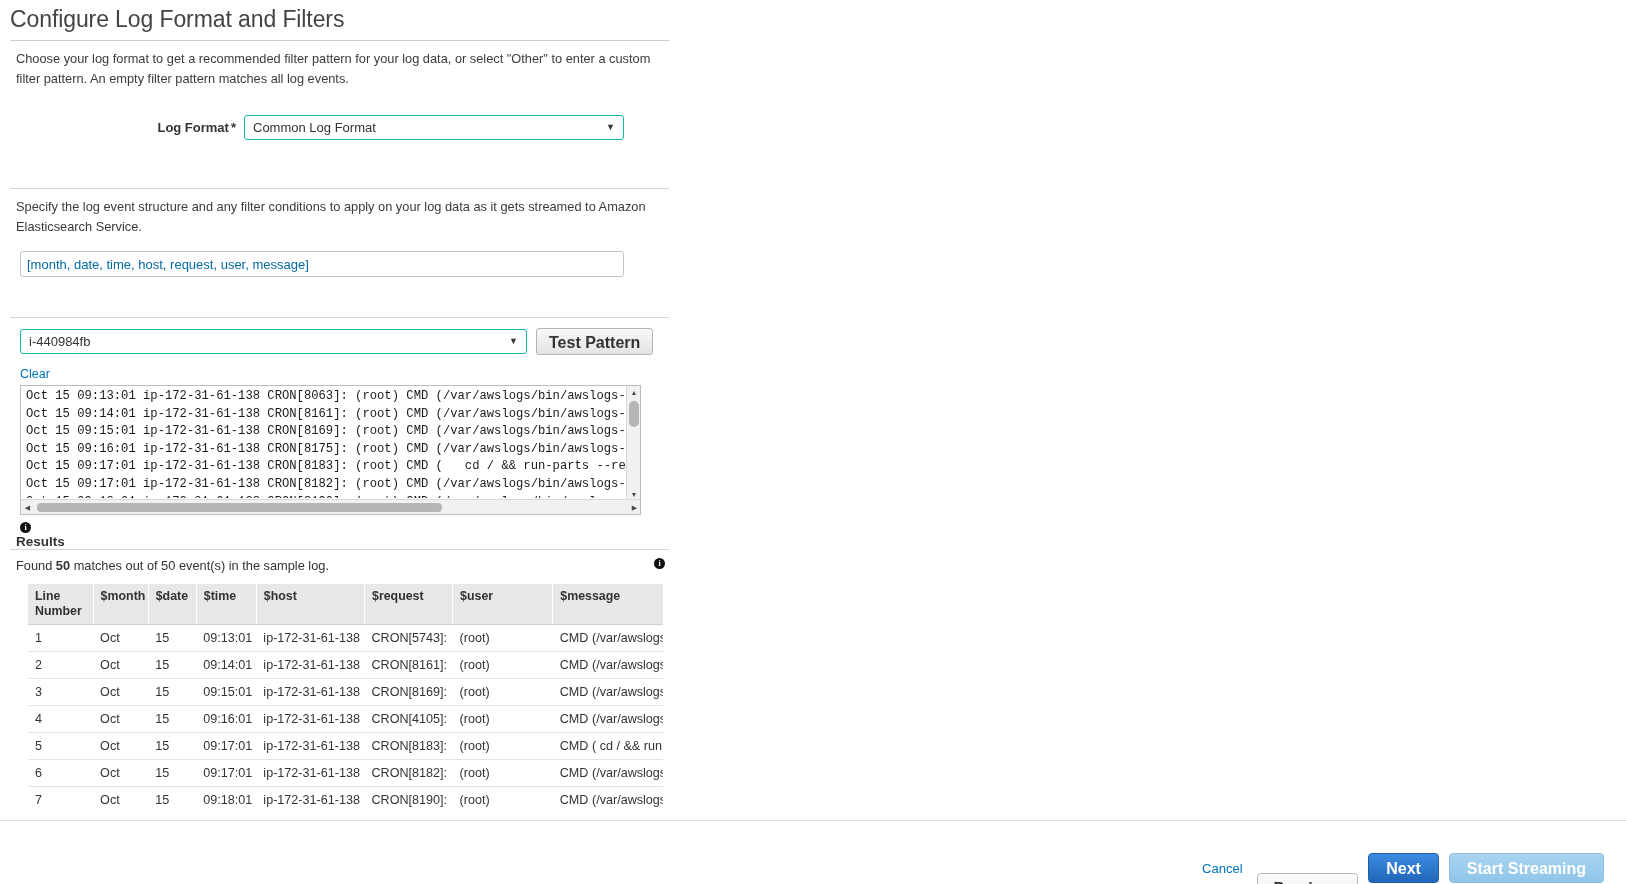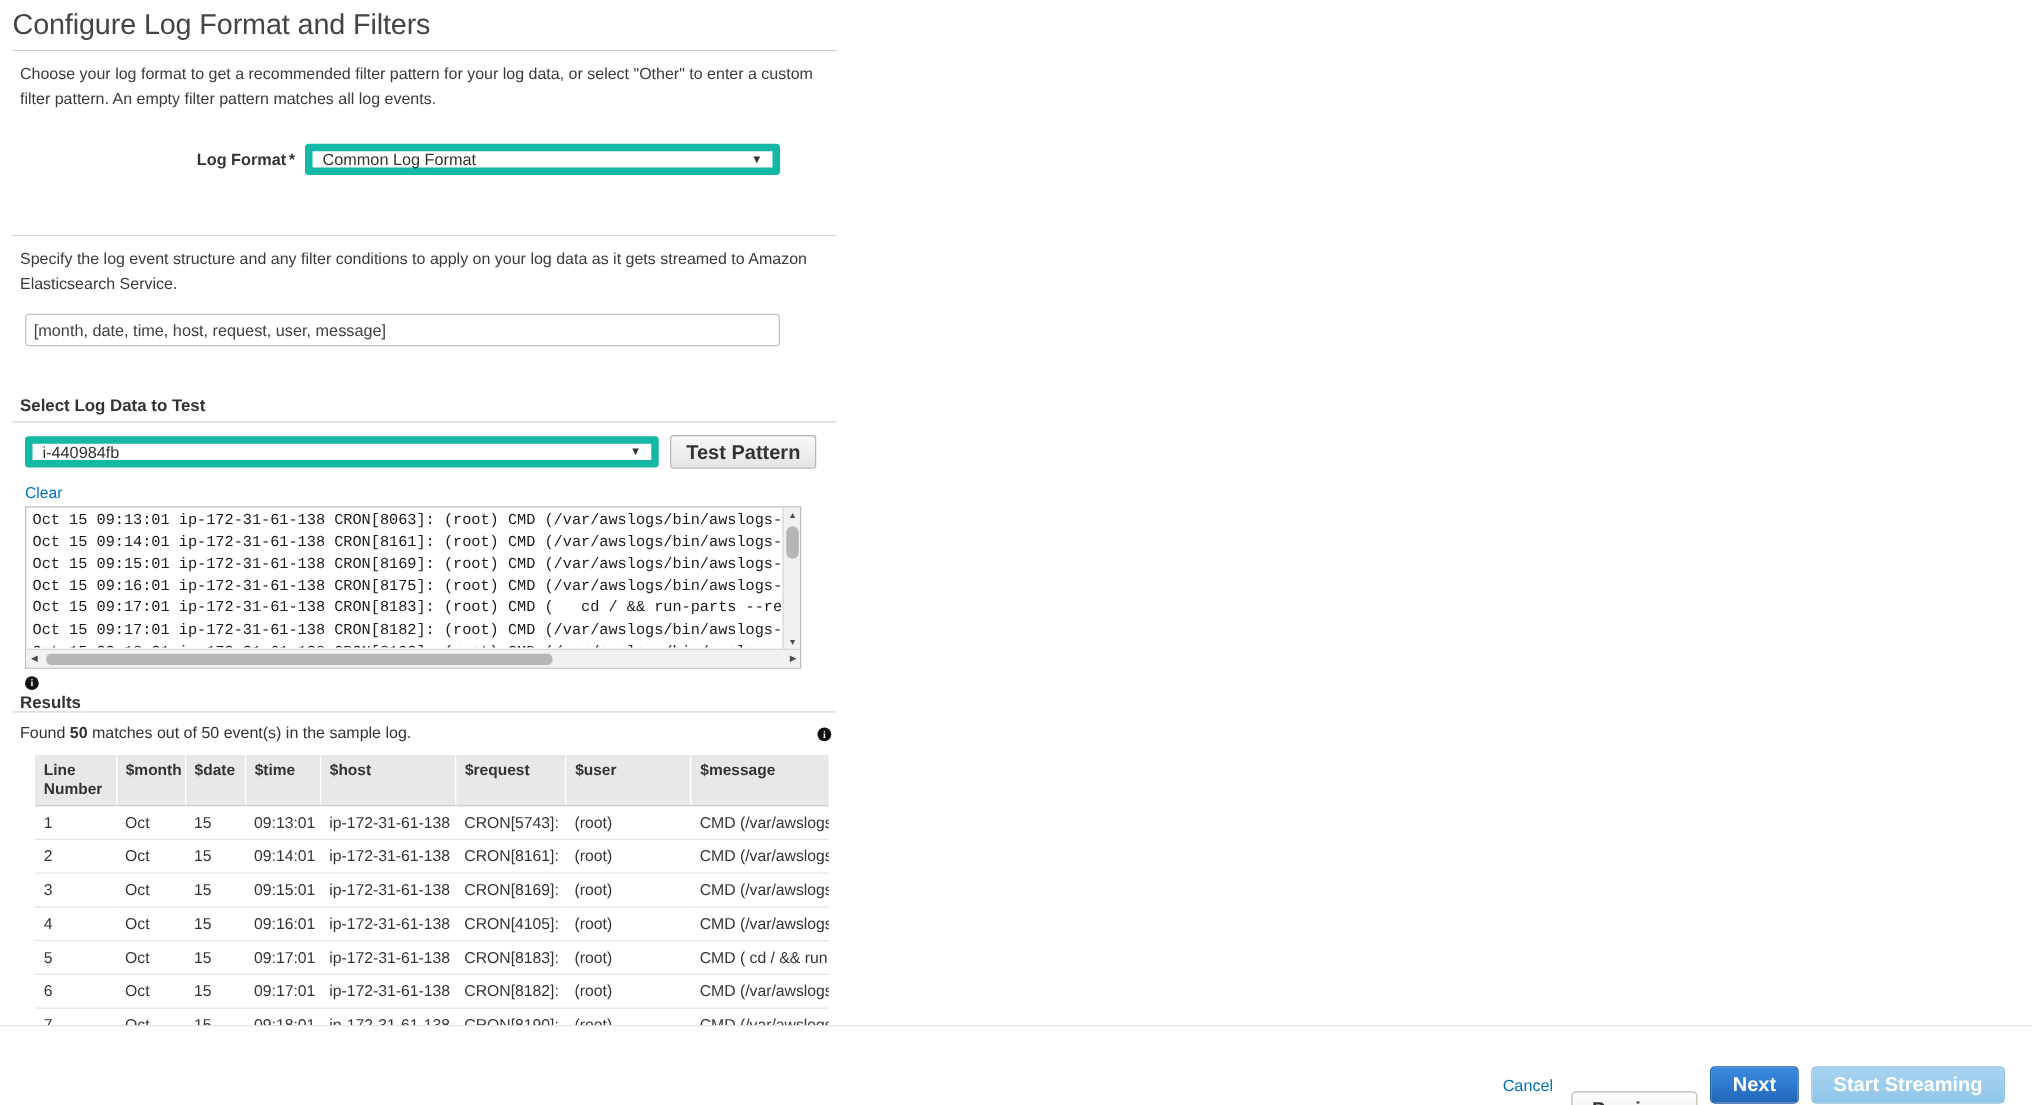--- a/index.html
+++ b/index.html
@@ -74,21 +74,21 @@
   }
   .req {
     color: #333333;
     font-weight: bold;
     margin-left: 2px;
   }
   .select-box {
     position: relative;
     width: 380px;
     height: 25px;
-    border: 6px solid #14b8a6;
+    border: 1px solid #14b8a6;
     border-radius: 3px;
     background: #ffffff;
     font-size: 13px;
     color: #333333;
     display: flex;
     align-items: center;
     padding: 0 8px;
     cursor: pointer;
   }
   .select-box.narrow { width: 507px; }
@@ -102,21 +102,21 @@
 
   
   .text-input {
     margin: 14px 0 0 14px;
     width: 604px;
     height: 26px;
     border: 1px solid #c4c4c4;
     border-radius: 3px;
     background: #fff;
     font-size: 13px;
-    color: #404040;
+    color: #0369a1;
     padding: 0 6px;
     font-family: "Liberation Sans", sans-serif;
     display: flex;
     align-items: center;
   }
 
   
   .test-row {
     display: flex;
     align-items: center;
@@ -252,21 +252,21 @@
     align-items: flex-end;
     margin: 2px 0 0 10px;
   }
   .results-title {
     font-size: 13.5px;
     font-weight: bold;
     color: #333;
   }
   .found-row {
     display: flex;
-    align-items: flex-end;
+    align-items: flex-start;
     justify-content: space-between;
     width: 649px;
     margin: 8px 0 0 10px;
     font-size: 12.8px;
     color: #333;
   }
   .found-row b { font-weight: bold; }
 
   table.res {
     margin: 11px 0 0 22px;
@@ -396,21 +396,20 @@
     <div class="rule-thin"></div>
     <div class="desc">Specify the log event structure and any filter conditions to apply on your log data as it gets streamed to Amazon Elasticsearch Service.</div>
     <div class="text-input" title="Enter filter pattern">
       <span>[month, date, time, host, request, user, message]</span>
     </div>
 
     <div class="sep-40"></div>
     <div class="sep-14"></div>
 
     
-    <div class="sec-head">Select Log Data to Test</div>
     <div class="rule-thin"></div>
 
     <div class="test-row">
       <div class="select-box narrow">
         <span>i-440984fb</span>
         <span class="caret">▼</span>
       </div>
       <button class="btn btn-grey">Test Pattern</button>
     </div>
 

